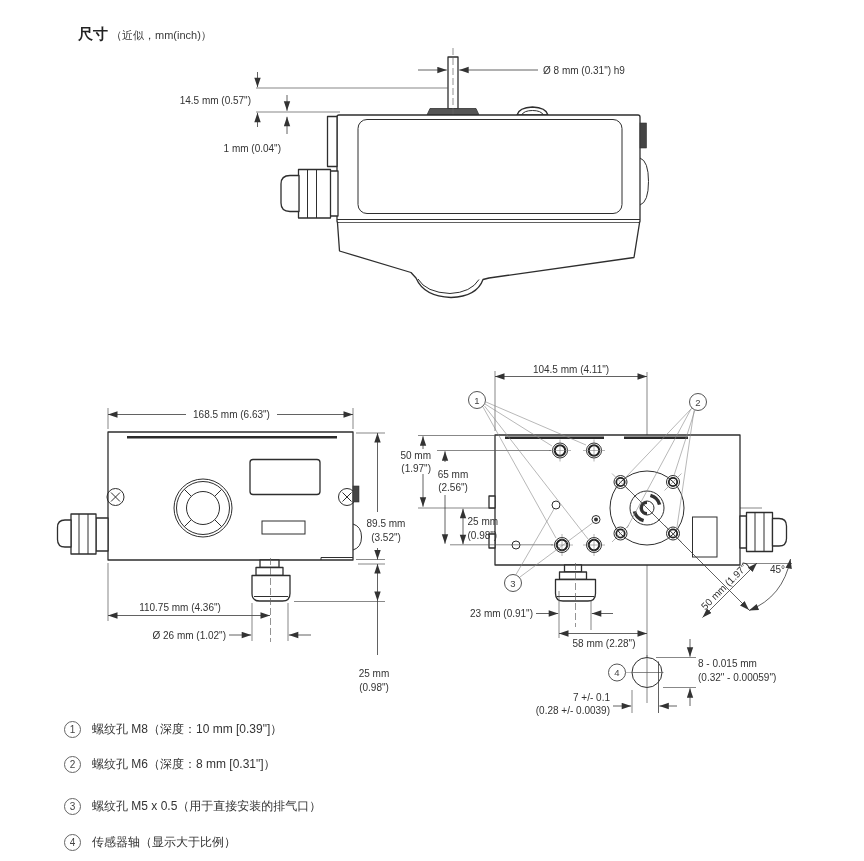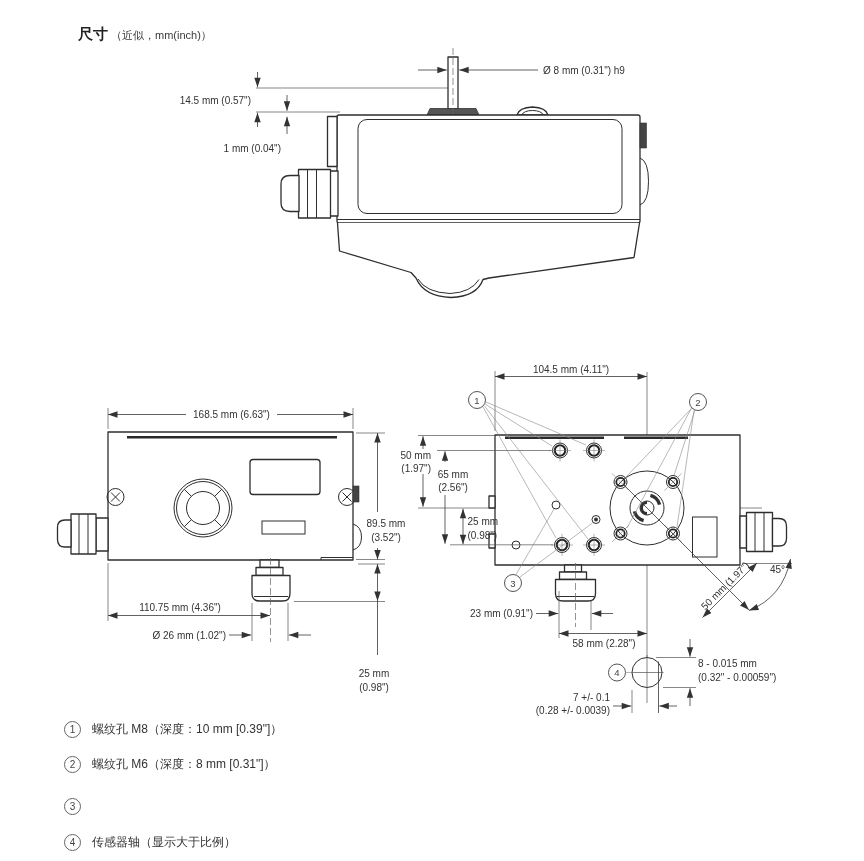--- a/index.html
+++ b/index.html
@@ -342,19 +342,20 @@
   <div class="lg-row" style="top:721px">
     <span class="lg-badge">1</span>
     <span class="lg-text">螺纹孔 M8（深度：10 mm [0.39"]）</span>
   </div>
   <div class="lg-row" style="top:756px">
     <span class="lg-badge">2</span>
     <span class="lg-text">螺纹孔 M6（深度：8 mm [0.31"]）</span>
   </div>
   <div class="lg-row" style="top:798px">
     <span class="lg-badge">3</span>
+    <span class="lg-text">螺纹孔 M5 x 0.5（用于直接安装的排气口）</span>
   </div>
   <div class="lg-row" style="top:834px">
     <span class="lg-badge">4</span>
     <span class="lg-text">传感器轴（显示大于比例）</span>
   </div>
 
 </div>
 
 </body></html>

